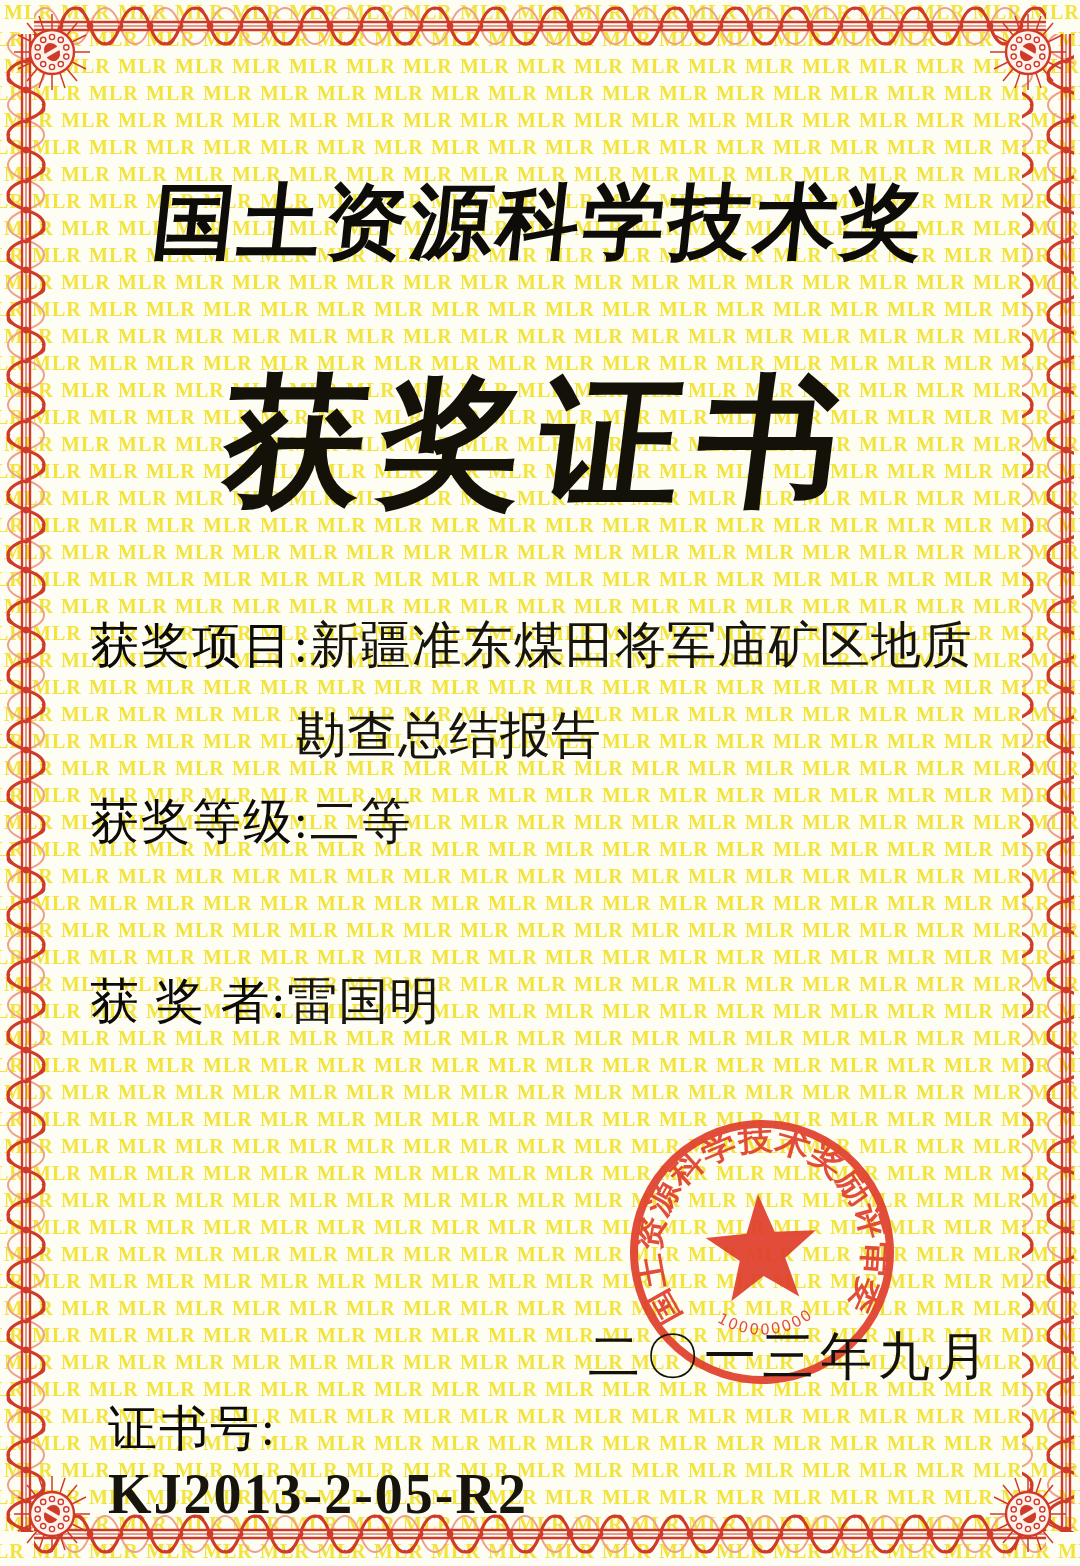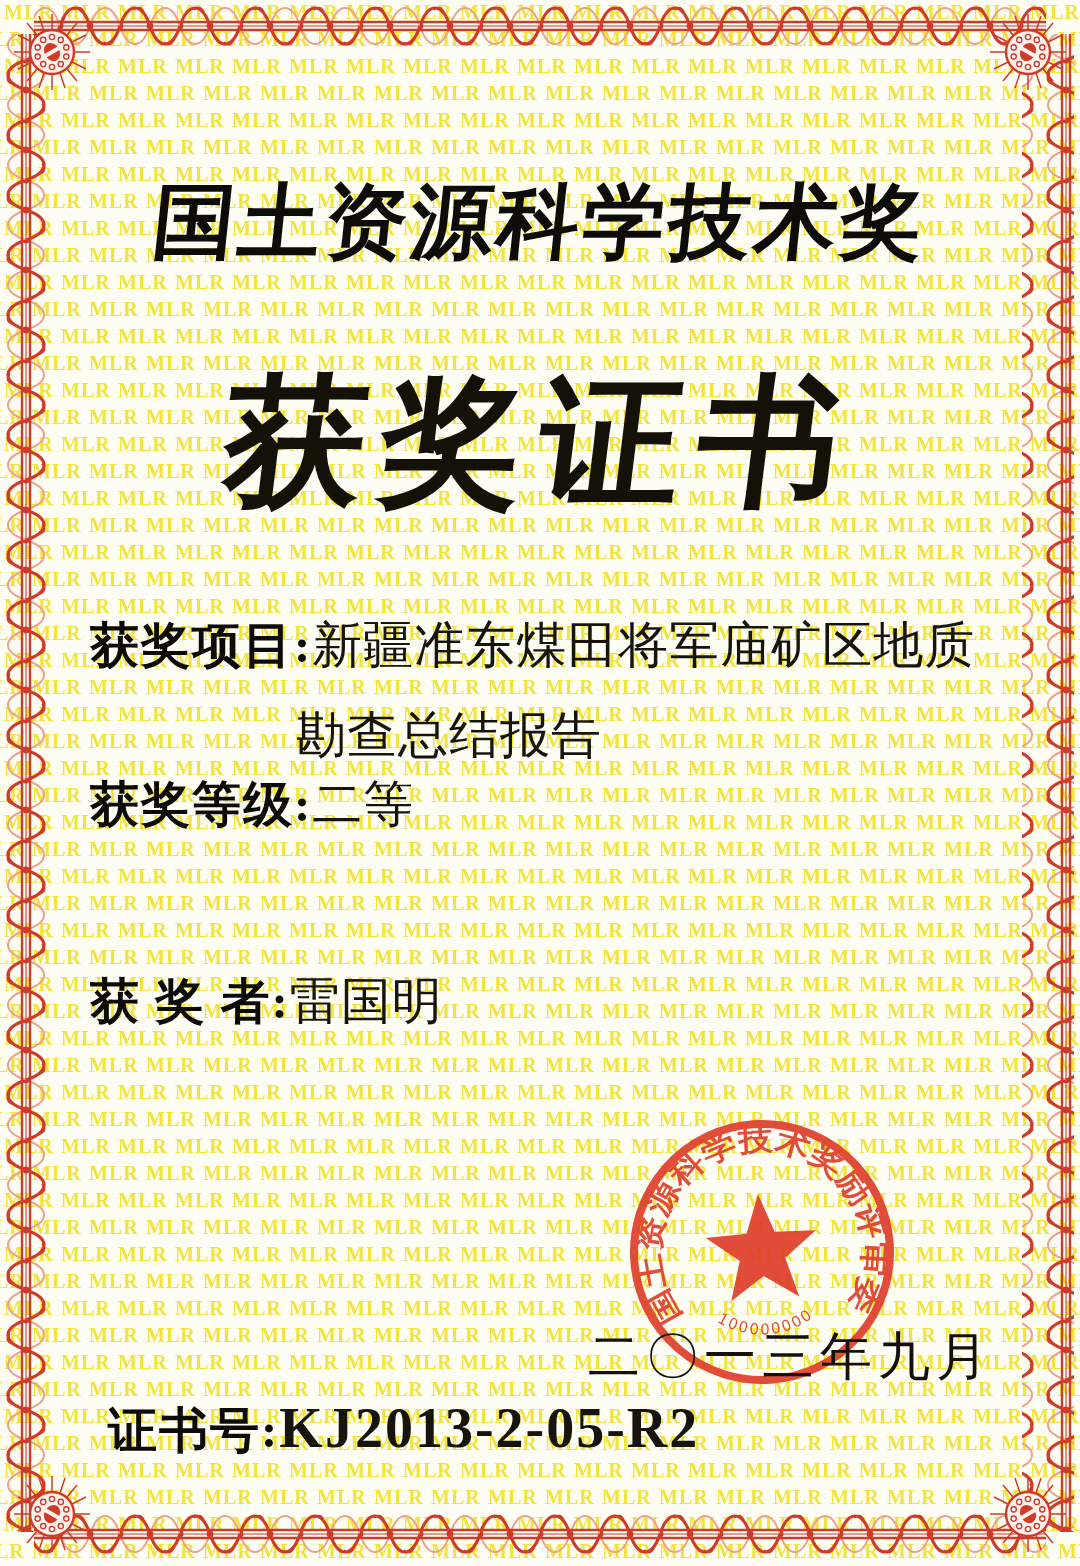--- a/index.html
+++ b/index.html
@@ -28,39 +28,39 @@
     font-size:142px;font-weight:bold;color:#141208;
     letter-spacing:16px;
     transform:skewX(-7deg);
     z-index:3;
   }
   .field-row{
     position:absolute;display:flex;align-items:baseline;
     z-index:3;white-space:nowrap;
   }
   .field-label{
-    font-weight:700;font-size:49px;color:#0c0b08;
+    font-weight:400;font-size:49px;color:#0c0b08;
     font-family:"Liberation Serif","DejaVu Serif",serif;
     letter-spacing:2px;
   }
   .field-value{
     font-size:50px;color:#16140c;
     font-family:"DejaVu Serif","Liberation Serif",serif;
     letter-spacing:1px;
   }
   .row-project{left:90px;top:612px;}
   .row-project2{left:296px;top:702px;z-index:3;position:absolute;}
-  .row-grade{left:90px;top:771px;align-items:flex-end;}
+  .row-grade{left:90px;top:788px;align-items:flex-end;}
   .row-winner{left:90px;top:940px;margin-top:28px;}
   .date-line{
     position:absolute;left:588px;top:1312px;
     font-size:52px;color:#131109;letter-spacing:6px;
     z-index:3;white-space:nowrap;margin-top:10px;
   }
-  .certno-row{left:108px;top:1396px;}
+  .certno-row{left:108px;top:1396px;flex-direction:column;}
   .certno-value{
     font-weight:bold;font-size:56px;letter-spacing:2px;
     font-family:"Liberation Serif","DejaVu Serif",serif;
   }
 </style>
 </head>
 <body>
 
 <div class="certificate">
 

